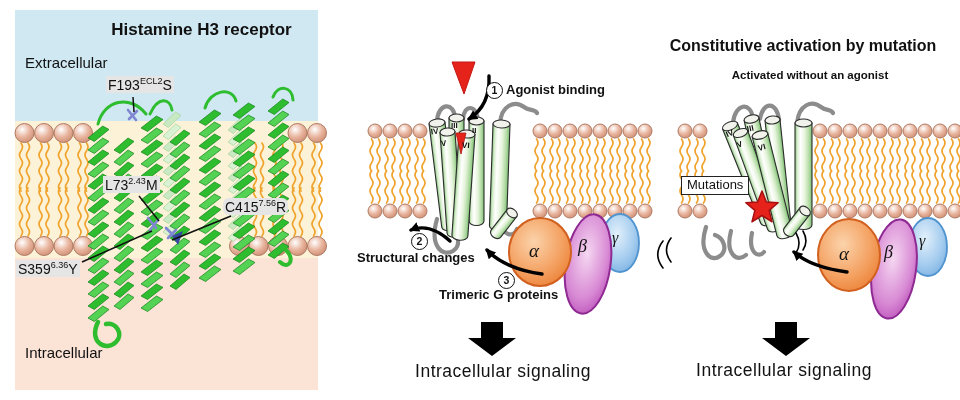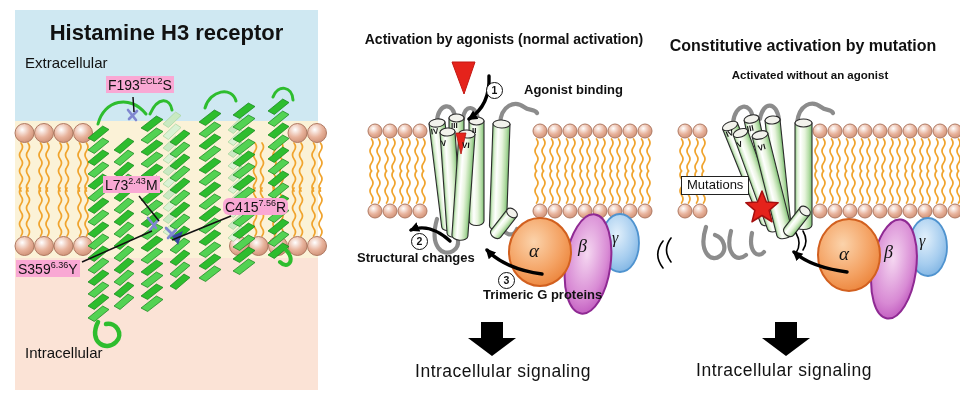--- a/index.html
+++ b/index.html
@@ -5,21 +5,21 @@
   html,body{margin:0;padding:0;background:#fff;}
   #stage{position:relative;width:960px;height:400px;background:#fff;overflow:hidden;
          font-family:"Liberation Sans",sans-serif;}
   .bg{position:absolute;left:15px;width:303px;}
   #bg-ec{top:10px;height:111px;background:#cfe8f2;}
   #bg-mem{top:121px;height:137px;background:#fbf2d7;}
   #bg-ic{top:258px;height:132px;background:#fbe3d6;}
   #gfx{position:absolute;left:0;top:0;z-index:2;}
   .txt{position:absolute;z-index:3;color:#111;white-space:nowrap;line-height:1.15;}
   .ctr{text-align:center;}
-  .lbl-box{background:#f9a8d4;padding:0 2px;font-size:14px;}
+  .lbl-box{background:#e5e5e5;padding:0 2px;font-size:14px;}
   .lbl-box sup{font-size:9px;}
   .circle-num{display:flex;align-items:center;justify-content:center;
     width:15px;height:15px;border:1.5px solid #111;border-radius:50%;
     font-size:10.5px;font-weight:700;background:#fff;}
   .step-lbl{font-size:13px;font-weight:700;}
   .helix-num{font-size:8px;font-weight:700;z-index:4;}
   .greek{font-family:"Liberation Serif",serif;font-style:italic;z-index:4;}
   #mut-box{background:#fff;border:1.6px solid #222;padding:1px 5px;font-size:13px;z-index:4;}
   .outcome{font-size:17.5px;letter-spacing:.5px;}
 </style>
@@ -475,35 +475,34 @@
       <path d="M 796,233 C 800,240 800,247 796,253" fill="none" stroke="#000" stroke-width="1.6" stroke-linecap="round"></path>
       <path d="M 803,231 C 807,238 807,244 803,250" fill="none" stroke="#000" stroke-width="1.6" stroke-linecap="round"></path>
       <polygon points="762,191 766.4083893921935,201.9323725421879 778.1679607770176,202.7467110956259 769.1329238722136,210.3176274578121 771.992349288972,221.7532889043741 762,215.5 752.007650711028,221.7532889043741 754.8670761277864,210.3176274578121 745.8320392229824,202.7467110956259 757.5916106078065,201.9323725421879 " fill="#e5231b" stroke="#a50f0f" stroke-width="1.5" stroke-linejoin="round"></polygon>
       <ellipse cx="928" cy="247" rx="19" ry="29" fill="url(#gammaGrad)" stroke="#4f93cf" stroke-width="1.8"></ellipse>
       <ellipse cx="894" cy="269" rx="22" ry="50" transform="rotate(8 894 269)" fill="url(#betaGrad)" stroke="#8f2a93" stroke-width="2"></ellipse>
       <ellipse cx="849" cy="255" rx="31" ry="36" fill="url(#alphaGrad)" stroke="#d2601f" stroke-width="2"></ellipse>
       <path d="M 847,272 C 825,269 805,262 794,252" fill="none" stroke="#000" stroke-width="3.4" stroke-linecap="round" marker-end="url(#ah)"></path>
       <polygon points="775,322 797,322 797,338 810,338 786,356 762,338 775,338" fill="#000"></polygon>
     </svg>
 
-  <div class="txt ctr" style="left:15px;top:20px;width:303px;font-size:22px;font-weight:700;">Histamine H3 receptor</div>
+  <div class="txt ctr" style="left:15px;top:20px;width:303px;font-size:17px;font-weight:700;padding-left:35px;">Histamine H3 receptor</div>
   <div class="txt" style="left:25px;top:54px;font-size:15px;">Extracellular</div>
   <div class="txt lbl-box" style="left:106px;top:76px;"><span>F193</span><sup>ECL2</sup><span>S</span></div>
   <div class="txt lbl-box" style="left:103px;top:176px;"><span>L73</span><sup>2.43</sup><span>M</span></div>
   <div class="txt lbl-box" style="left:223px;top:198px;border-radius:6px;"><span>C415</span><sup>7.56</sup><span>R</span></div>
   <div class="txt lbl-box" style="left:16px;top:260px;"><span>S359</span><sup>6.36</sup><span>Y</span></div>
   <div class="txt" style="left:25px;top:344px;font-size:15px;">Intracellular</div>
 
-  <div class="txt ctr" style="left:354px;top:31px;width:300px;font-size:14px;font-weight:700;">Activation by agonists (normal activation)</div>
   <div class="txt circle-num" style="left:486px;top:82px;">1</div>
-  <div class="txt step-lbl" style="left:524px;top:83px;">Agonist binding</div>
+  <div class="txt step-lbl" style="left:506px;top:83px;">Agonist binding</div>
   <div class="txt circle-num" style="left:411px;top:233px;">2</div>
   <div class="txt step-lbl" style="left:357px;top:251px;">Structural changes</div>
   <div class="txt circle-num" style="left:498px;top:272px;">3</div>
-  <div class="txt step-lbl" style="left:439px;top:288px;margin-left:44px;">Trimeric G proteins</div>
+  <div class="txt step-lbl" style="left:439px;top:288px;">Trimeric G proteins</div>
 
   <div class="txt helix-num" style="left:431px;top:127px;transform:rotate(-8deg);">IV</div>
   <div class="txt helix-num" style="left:451px;top:121px;">III</div>
   <div class="txt helix-num" style="left:472px;top:126px;">II</div>
   <div class="txt helix-num" style="left:441px;top:139px;transform:rotate(-6deg);">V</div>
   <div class="txt helix-num" style="left:462px;top:141px;transform:rotate(4deg);">VI</div>
 
   <div class="txt greek" style="left:529px;top:240px;font-size:19px;">α</div>
   <div class="txt greek" style="left:578px;top:236px;font-size:18px;">β</div>
   <div class="txt greek" style="left:612px;top:229px;font-size:16px;">γ</div>

